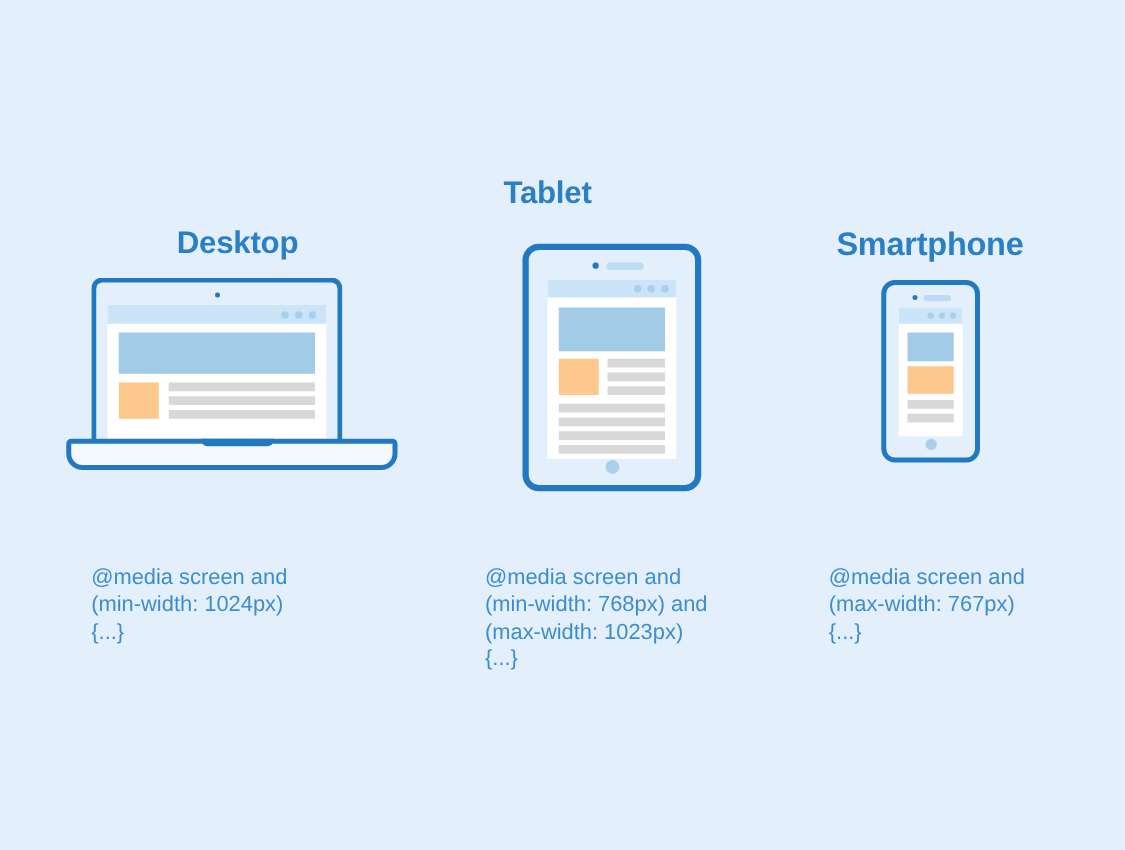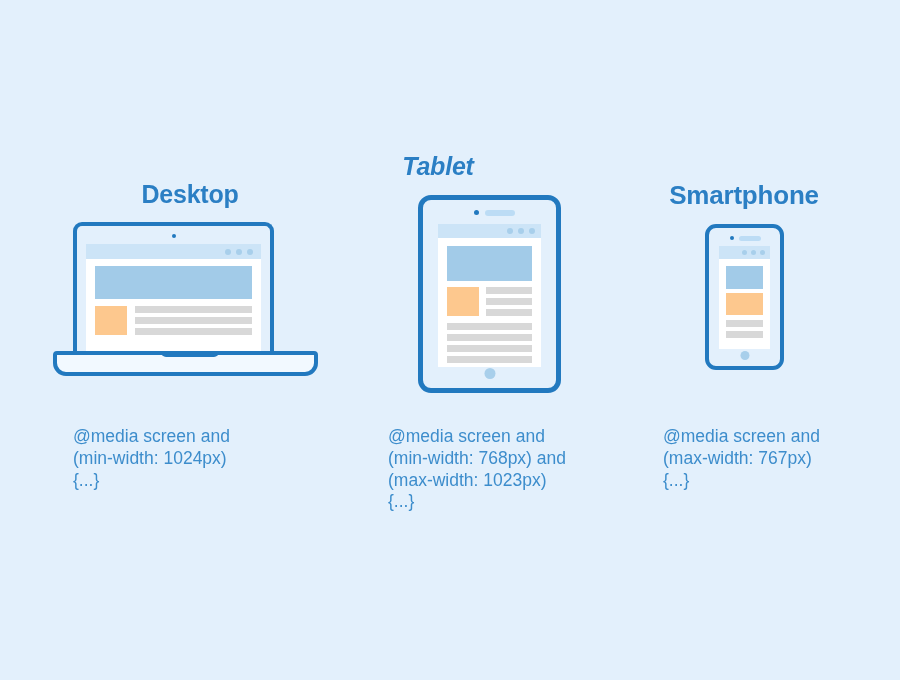--- a/index.html
+++ b/index.html
@@ -30,20 +30,21 @@
     color: #2b7fc4;
     font-weight: bold;
     letter-spacing: -0.2px;
     white-space: nowrap;
   }
   .caption {
     color: #3d8dcc;
     font-size: 17.5px;
     line-height: 21.8px;
     white-space: pre-line;
+    margin-top: 25px;
   }
 
   
   #col-desktop { left: 40px; width: 310px; }
   #title-desktop {
     position: absolute;
     top: 180px; left: 0; width: 300px;
     font-size: 25px;
   }
   .laptop {
@@ -107,23 +108,22 @@
     position: absolute;
     top: 426px;
     left: 33px;
     width: 270px;
   }
 
   
   #col-tablet { left: 388px; width: 220px; }
   #title-tablet {
     position: absolute;
-    top: 152px; left: -60px; width: 220px;
+    top: 140px; left: -60px; width: 220px;
     font-size: 25px;
-    font-style: italic;
   }
   .tablet {
     position: absolute;
     top: 195px;
     left: 30px;
     width: 143px;
     height: 198px;
     border: 5px solid #2279bf;
     border-radius: 13px;
     background: #e3f0fc;

